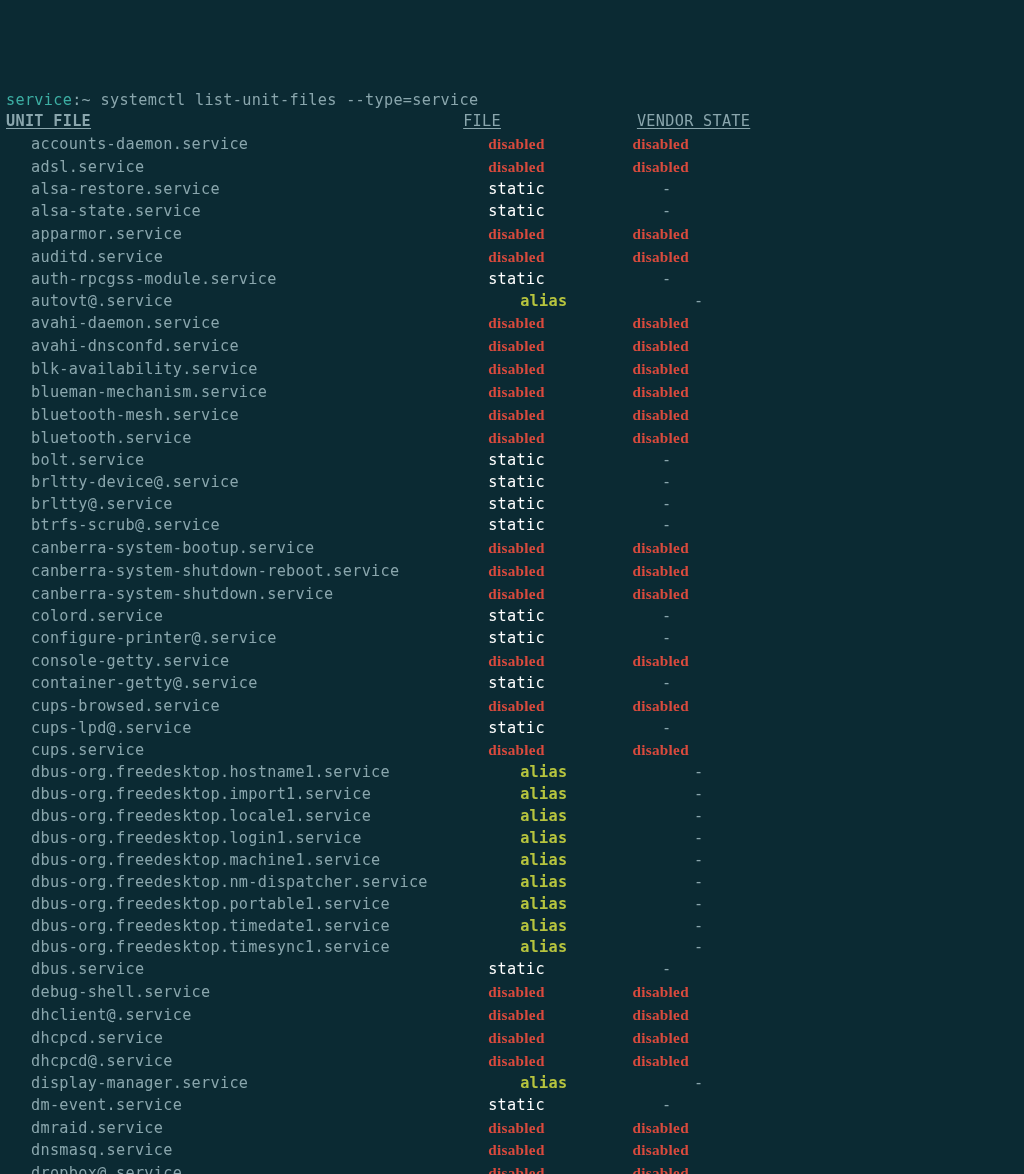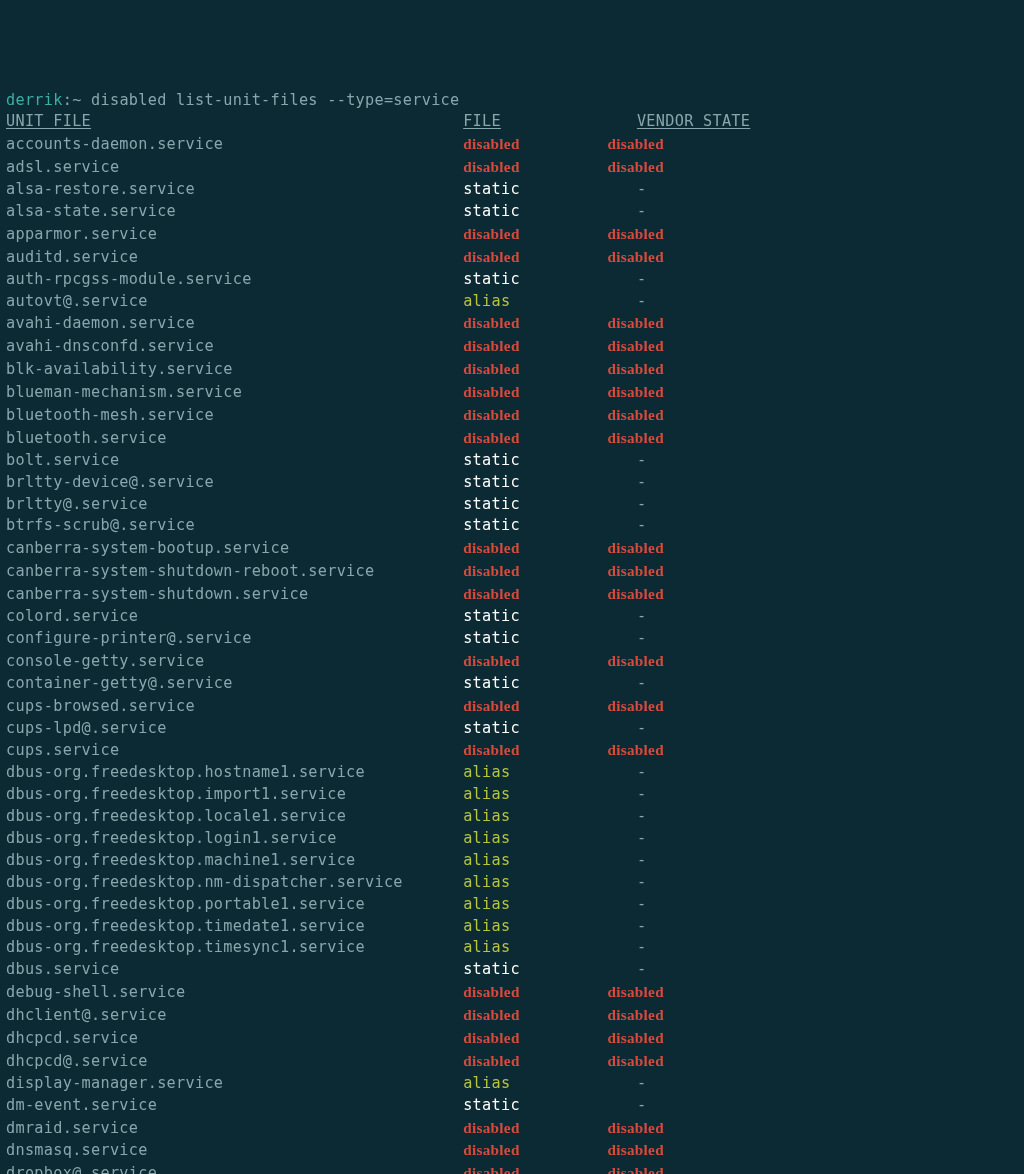--- a/index.html
+++ b/index.html
@@ -34,53 +34,55 @@
       text-decoration: underline;
       text-underline-offset: 2px;
     }
     .row {
       display: block;
     }
     .col-unit {
       display: inline-block;
       width: 50ch;
       color: #8aa6ad;
+      margin-left: 25px;
     }
     .col-state {
       display: inline-block;
       width: 19ch;
     }
     .col-preset {
       display: inline-block;
     }
     .disabled {
       color: #d94a3d;
       font-weight: bold;
       font-family: Liberation Serif, serif;
     }
     .static {
       color: #ffffff;
     }
     .alias {
       color: #b7c43e;
-      font-weight: normal;
+      font-weight: bold;
+      margin-left: 32px;
     }
     .dash {
       color: #8aa6ad;
     }
     #rows {
       display: block;
     }
-    .col-unit-h { display:inline-block; width:50ch; }
+    .col-unit-h { display:inline-block; width:50ch;font-weight:bold; }
     .col-state-h { display:inline-block; width:19ch; }
     .col-preset-h { display:inline-block; }
   </style>
 </head>
 <body>
 
 
 
-<div><span class="prompt-user">derrik</span><span class="prompt-host">:~</span><span class="prompt-dollar"> </span><span class="command">disabled list-unit-files --type=service</span>
+<div><span class="prompt-user">service</span><span class="prompt-host">:~</span><span class="prompt-dollar"> </span><span class="command">systemctl list-unit-files --type=service</span>
 <span class="header col-unit-h">UNIT FILE</span><span class="header col-state-h">FILE</span><span class="header col-preset-h">VENDOR STATE</span>
 <span id="rows"><span class="row"><span class="col-unit">accounts-daemon.service</span><span class="col-state disabled">disabled</span><span class="col-preset disabled">disabled</span></span><span class="row"><span class="col-unit">adsl.service</span><span class="col-state disabled">disabled</span><span class="col-preset disabled">disabled</span></span><span class="row"><span class="col-unit">alsa-restore.service</span><span class="col-state static">static</span><span class="col-preset dash">-</span></span><span class="row"><span class="col-unit">alsa-state.service</span><span class="col-state static">static</span><span class="col-preset dash">-</span></span><span class="row"><span class="col-unit">apparmor.service</span><span class="col-state disabled">disabled</span><span class="col-preset disabled">disabled</span></span><span class="row"><span class="col-unit">auditd.service</span><span class="col-state disabled">disabled</span><span class="col-preset disabled">disabled</span></span><span class="row"><span class="col-unit">auth-rpcgss-module.service</span><span class="col-state static">static</span><span class="col-preset dash">-</span></span><span class="row"><span class="col-unit">autovt@.service</span><span class="col-state alias">alias</span><span class="col-preset dash">-</span></span><span class="row"><span class="col-unit">avahi-daemon.service</span><span class="col-state disabled">disabled</span><span class="col-preset disabled">disabled</span></span><span class="row"><span class="col-unit">avahi-dnsconfd.service</span><span class="col-state disabled">disabled</span><span class="col-preset disabled">disabled</span></span><span class="row"><span class="col-unit">blk-availability.service</span><span class="col-state disabled">disabled</span><span class="col-preset disabled">disabled</span></span><span class="row"><span class="col-unit">blueman-mechanism.service</span><span class="col-state disabled">disabled</span><span class="col-preset disabled">disabled</span></span><span class="row"><span class="col-unit">bluetooth-mesh.service</span><span class="col-state disabled">disabled</span><span class="col-preset disabled">disabled</span></span><span class="row"><span class="col-unit">bluetooth.service</span><span class="col-state disabled">disabled</span><span class="col-preset disabled">disabled</span></span><span class="row"><span class="col-unit">bolt.service</span><span class="col-state static">static</span><span class="col-preset dash">-</span></span><span class="row"><span class="col-unit">brltty-device@.service</span><span class="col-state static">static</span><span class="col-preset dash">-</span></span><span class="row"><span class="col-unit">brltty@.service</span><span class="col-state static">static</span><span class="col-preset dash">-</span></span><span class="row"><span class="col-unit">btrfs-scrub@.service</span><span class="col-state static">static</span><span class="col-preset dash">-</span></span><span class="row"><span class="col-unit">canberra-system-bootup.service</span><span class="col-state disabled">disabled</span><span class="col-preset disabled">disabled</span></span><span class="row"><span class="col-unit">canberra-system-shutdown-reboot.service</span><span class="col-state disabled">disabled</span><span class="col-preset disabled">disabled</span></span><span class="row"><span class="col-unit">canberra-system-shutdown.service</span><span class="col-state disabled">disabled</span><span class="col-preset disabled">disabled</span></span><span class="row"><span class="col-unit">colord.service</span><span class="col-state static">static</span><span class="col-preset dash">-</span></span><span class="row"><span class="col-unit">configure-printer@.service</span><span class="col-state static">static</span><span class="col-preset dash">-</span></span><span class="row"><span class="col-unit">console-getty.service</span><span class="col-state disabled">disabled</span><span class="col-preset disabled">disabled</span></span><span class="row"><span class="col-unit">container-getty@.service</span><span class="col-state static">static</span><span class="col-preset dash">-</span></span><span class="row"><span class="col-unit">cups-browsed.service</span><span class="col-state disabled">disabled</span><span class="col-preset disabled">disabled</span></span><span class="row"><span class="col-unit">cups-lpd@.service</span><span class="col-state static">static</span><span class="col-preset dash">-</span></span><span class="row"><span class="col-unit">cups.service</span><span class="col-state disabled">disabled</span><span class="col-preset disabled">disabled</span></span><span class="row"><span class="col-unit">dbus-org.freedesktop.hostname1.service</span><span class="col-state alias">alias</span><span class="col-preset dash">-</span></span><span class="row"><span class="col-unit">dbus-org.freedesktop.import1.service</span><span class="col-state alias">alias</span><span class="col-preset dash">-</span></span><span class="row"><span class="col-unit">dbus-org.freedesktop.locale1.service</span><span class="col-state alias">alias</span><span class="col-preset dash">-</span></span><span class="row"><span class="col-unit">dbus-org.freedesktop.login1.service</span><span class="col-state alias">alias</span><span class="col-preset dash">-</span></span><span class="row"><span class="col-unit">dbus-org.freedesktop.machine1.service</span><span class="col-state alias">alias</span><span class="col-preset dash">-</span></span><span class="row"><span class="col-unit">dbus-org.freedesktop.nm-dispatcher.service</span><span class="col-state alias">alias</span><span class="col-preset dash">-</span></span><span class="row"><span class="col-unit">dbus-org.freedesktop.portable1.service</span><span class="col-state alias">alias</span><span class="col-preset dash">-</span></span><span class="row"><span class="col-unit">dbus-org.freedesktop.timedate1.service</span><span class="col-state alias">alias</span><span class="col-preset dash">-</span></span><span class="row"><span class="col-unit">dbus-org.freedesktop.timesync1.service</span><span class="col-state alias">alias</span><span class="col-preset dash">-</span></span><span class="row"><span class="col-unit">dbus.service</span><span class="col-state static">static</span><span class="col-preset dash">-</span></span><span class="row"><span class="col-unit">debug-shell.service</span><span class="col-state disabled">disabled</span><span class="col-preset disabled">disabled</span></span><span class="row"><span class="col-unit">dhclient@.service</span><span class="col-state disabled">disabled</span><span class="col-preset disabled">disabled</span></span><span class="row"><span class="col-unit">dhcpcd.service</span><span class="col-state disabled">disabled</span><span class="col-preset disabled">disabled</span></span><span class="row"><span class="col-unit">dhcpcd@.service</span><span class="col-state disabled">disabled</span><span class="col-preset disabled">disabled</span></span><span class="row"><span class="col-unit">display-manager.service</span><span class="col-state alias">alias</span><span class="col-preset dash">-</span></span><span class="row"><span class="col-unit">dm-event.service</span><span class="col-state static">static</span><span class="col-preset dash">-</span></span><span class="row"><span class="col-unit">dmraid.service</span><span class="col-state disabled">disabled</span><span class="col-preset disabled">disabled</span></span><span class="row"><span class="col-unit">dnsmasq.service</span><span class="col-state disabled">disabled</span><span class="col-preset disabled">disabled</span></span><span class="row"><span class="col-unit">dropbox@.service</span><span class="col-state disabled">disabled</span><span class="col-preset disabled">disabled</span></span><span class="row"><span class="col-unit">e2scrub@.service</span><span class="col-state static">static</span><span class="col-preset dash">-</span></span></span></div>
 
 
 
 
 </body></html>

